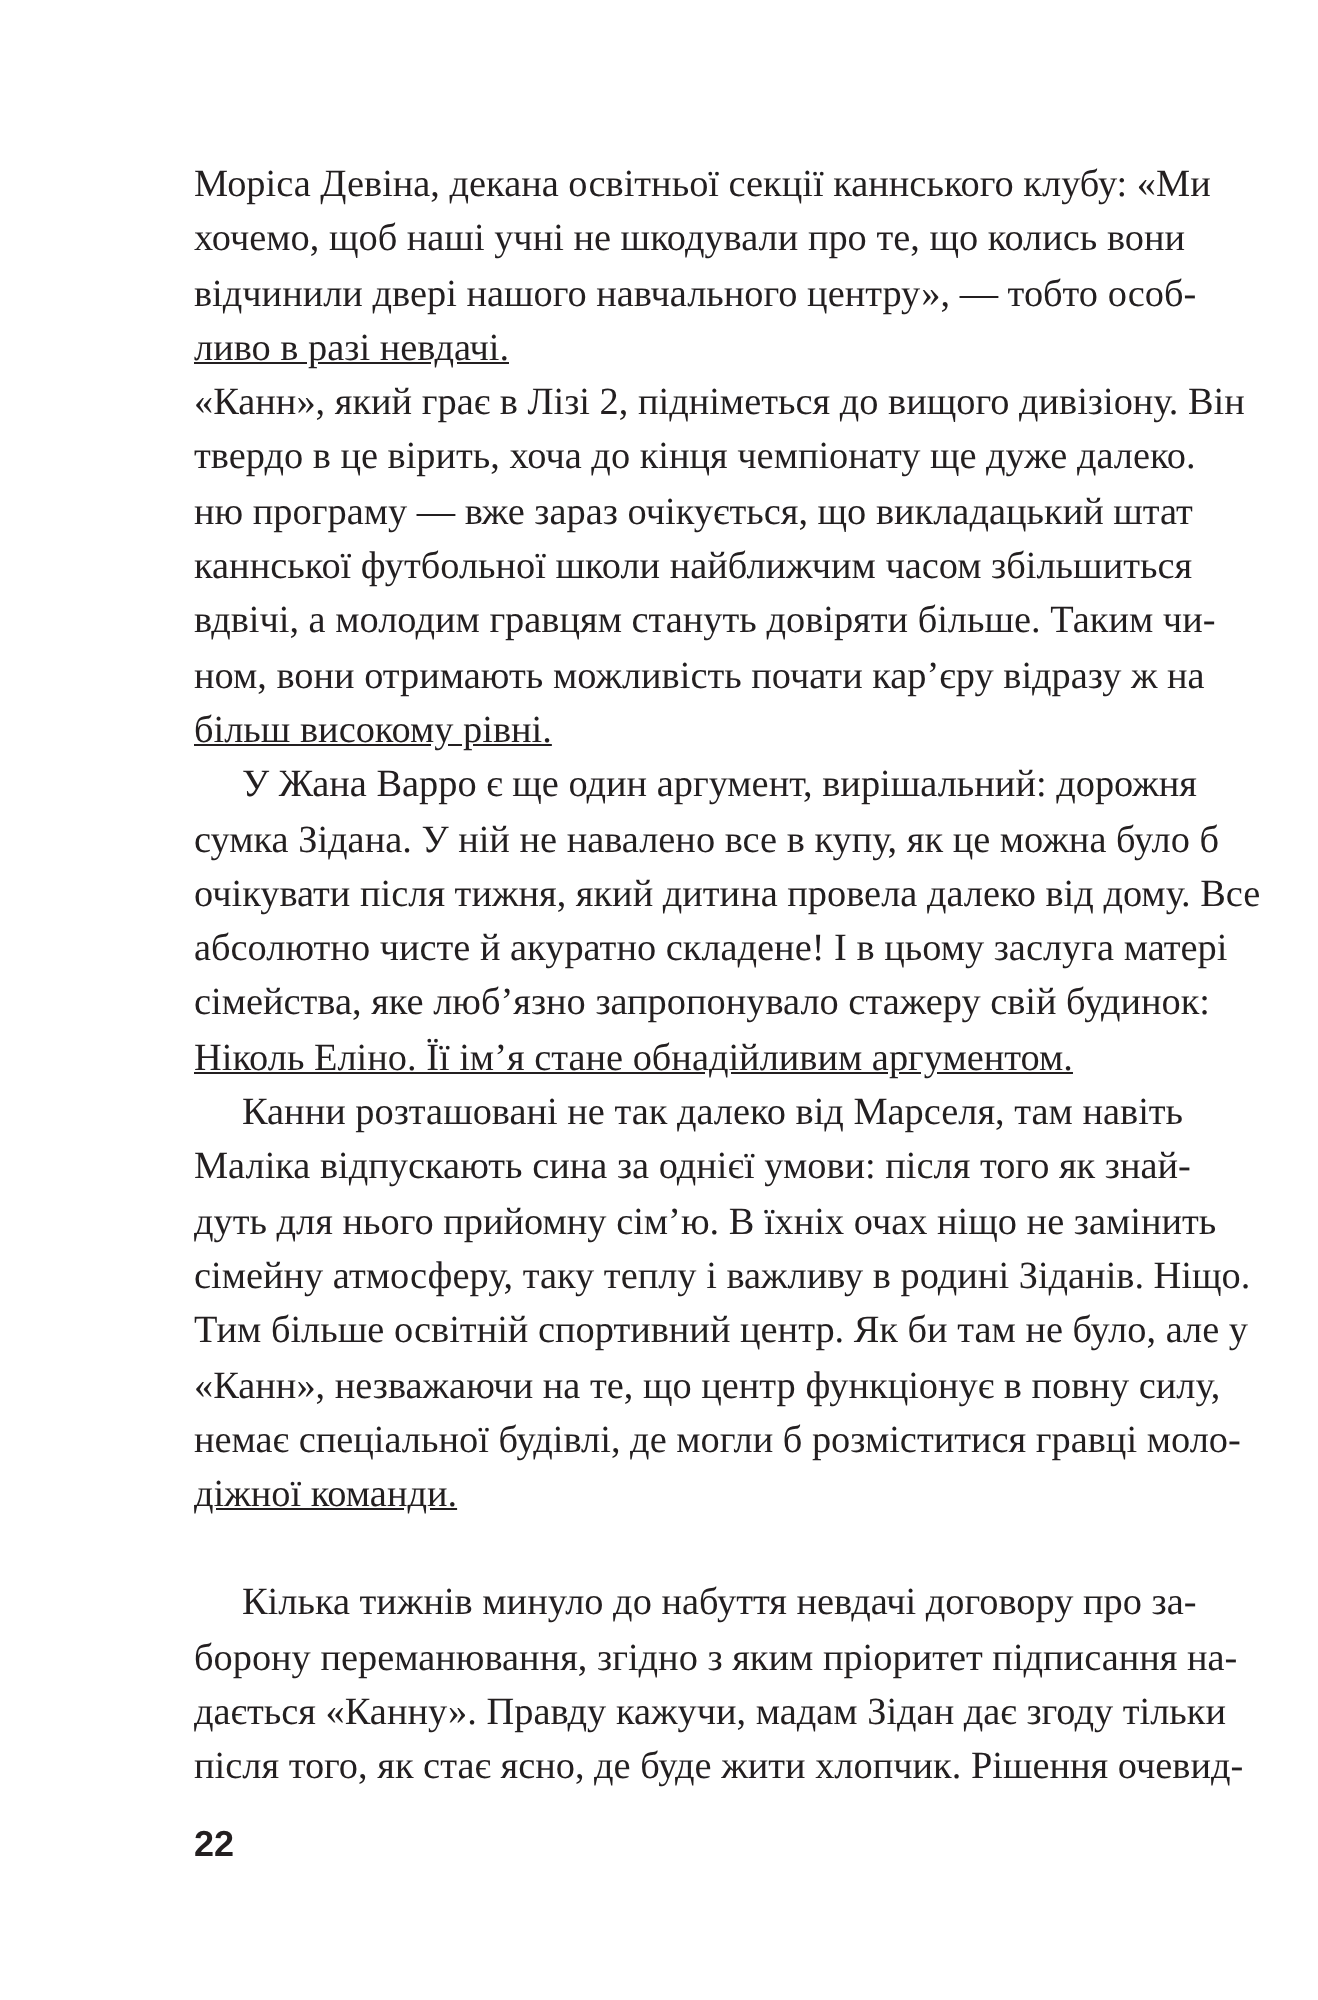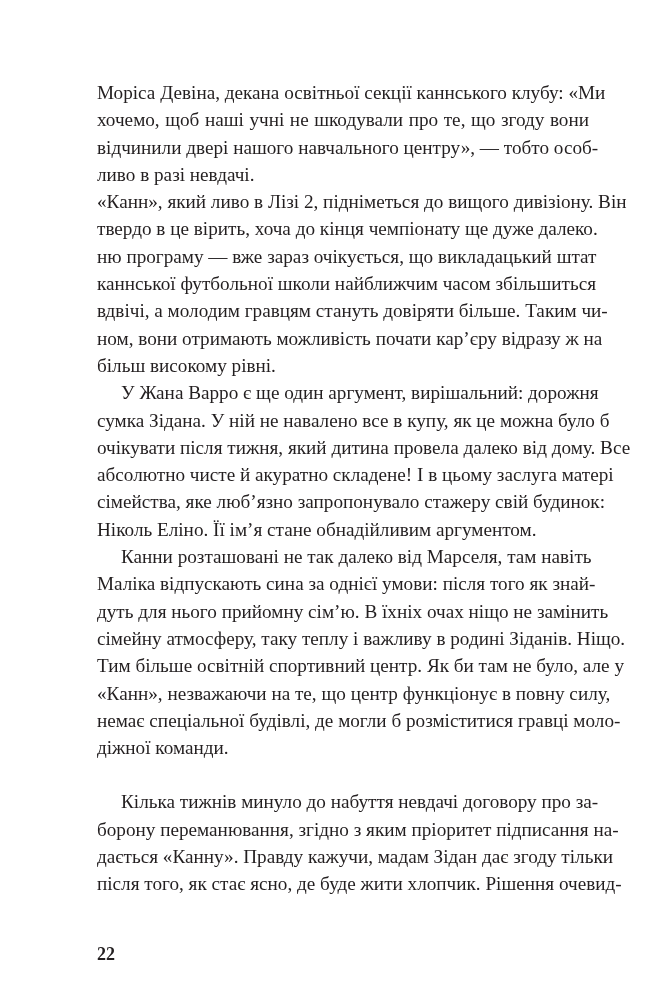--- a/index.html
+++ b/index.html
@@ -15,45 +15,45 @@
     color: #231f20;
     text-align: justify;
   }
   .line {
     display: block;
     height: 27.3px;
     white-space: nowrap;
     text-align: justify;
     text-align-last: justify;
   }
-  .line.last { text-align-last: left; }
+  .line.last { text-align-last: left; text-decoration: underline; }
   .line.indent { padding-left: 24px; }
   .gap { height: 27px; }
   .page-number {
     position: absolute;
     left: 97px;
-    top: 944px;
-    font-family: Liberation Serif, serif;
+    top: 912px;
+    font-family: Liberation Sans, sans-serif;
     font-weight: bold;
     font-size: 18px;
     color: #231f20;
   }
 </style>
 </head>
 <body>
 
 <div class="page" id="page-body">
     <div class="paragraph">
       <span class="line">Моріса Девіна, декана освітньої секції каннського клубу: «Ми</span>
-      <span class="line">хочемо, щоб наші учні не шкодували про те, що згоду вони</span>
+      <span class="line">хочемо, щоб наші учні не шкодували про те, що колись вони</span>
       <span class="line">відчинили двері нашого навчального центру», — тобто особ-</span>
       <span class="line last">ливо в разі невдачі.</span>
     </div>
     <div class="paragraph">
-      <span class="line">«Канн», який ливо в Лізі 2, підніметься до вищого дивізіону. Він</span>
+      <span class="line">«Канн», який грає в Лізі 2, підніметься до вищого дивізіону. Він</span>
       <span class="line">твердо в це вірить, хоча до кінця чемпіонату ще дуже далеко.</span>
       <span class="line">ню програму — вже зараз очікується, що викладацький штат</span>
       <span class="line">каннської футбольної школи найближчим часом збільшиться</span>
       <span class="line">вдвічі, а молодим гравцям стануть довіряти більше. Таким чи-</span>
       <span class="line">ном, вони отримають можливість почати кар’єру відразу ж на</span>
       <span class="line last">більш високому рівні.</span>
     </div>
     <div class="paragraph">
       <span class="line indent">У Жана Варро є ще один аргумент, вирішальний: дорожня</span>
       <span class="line">сумка Зідана. У ній не навалено все в купу, як це можна було б</span>

